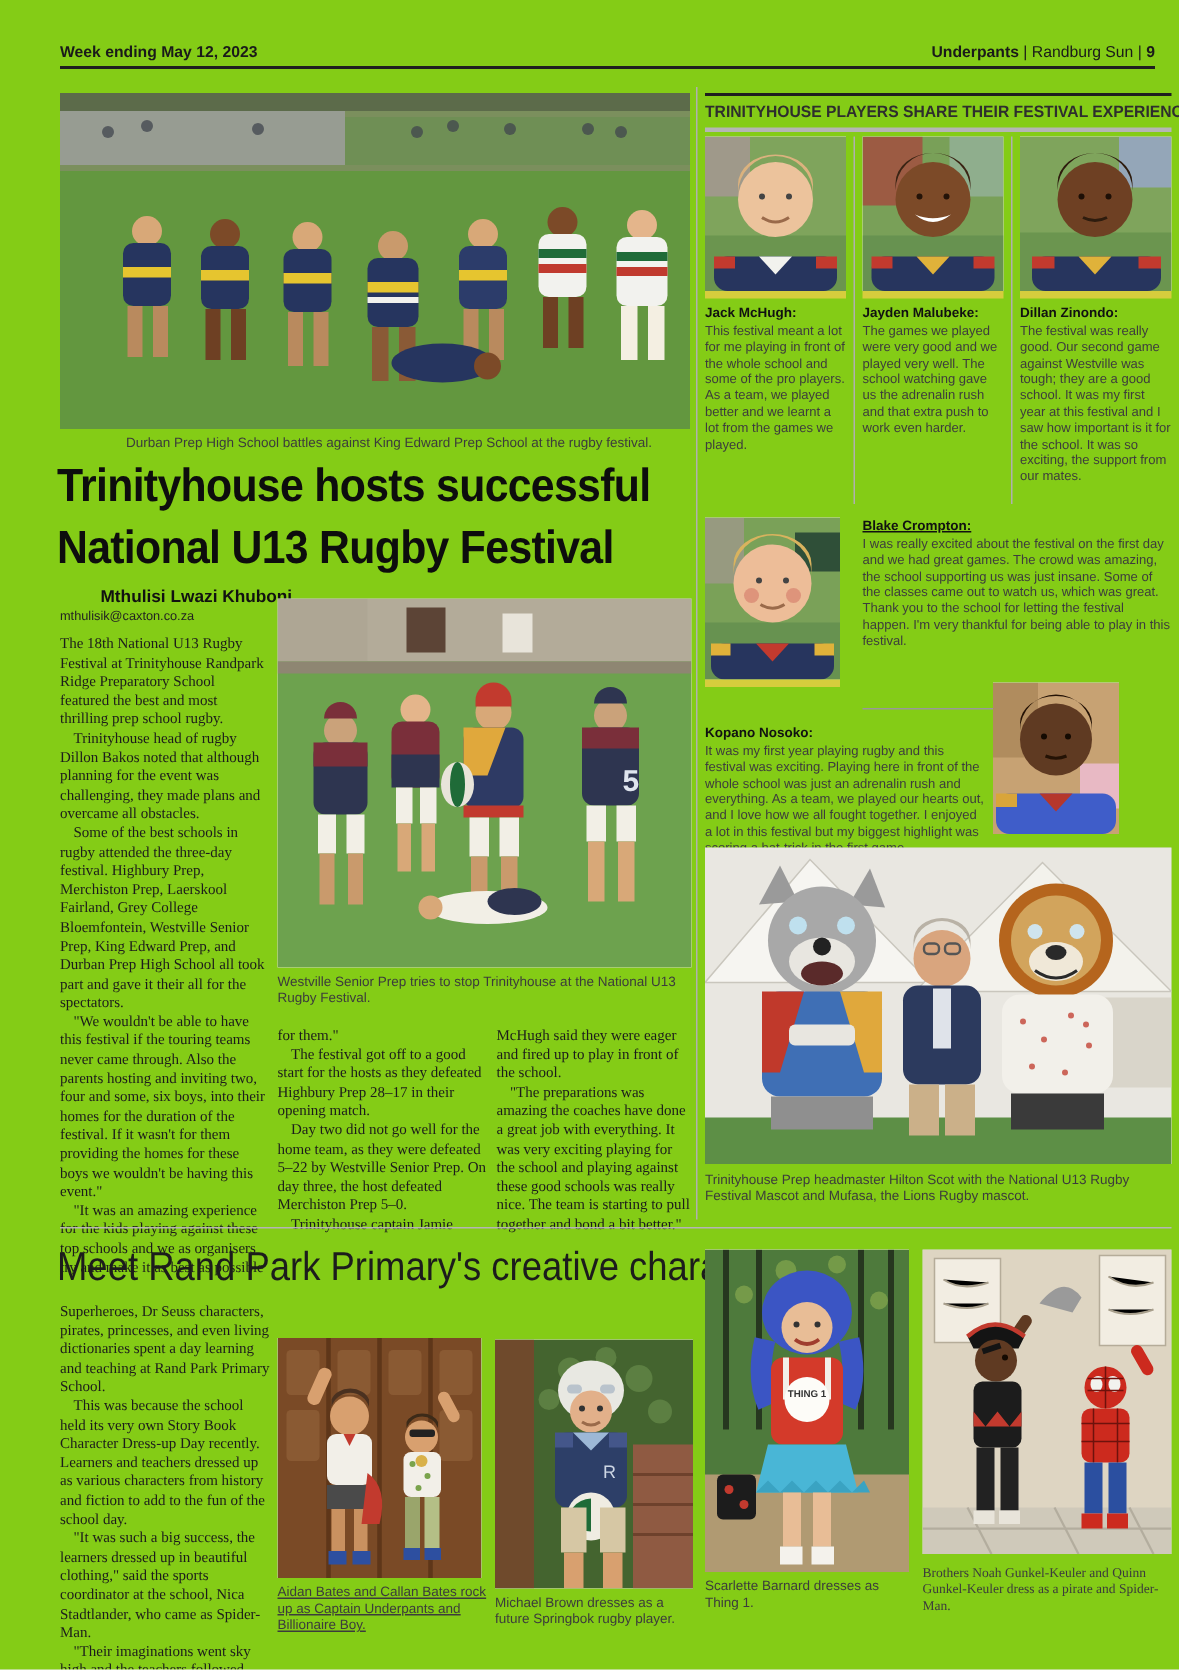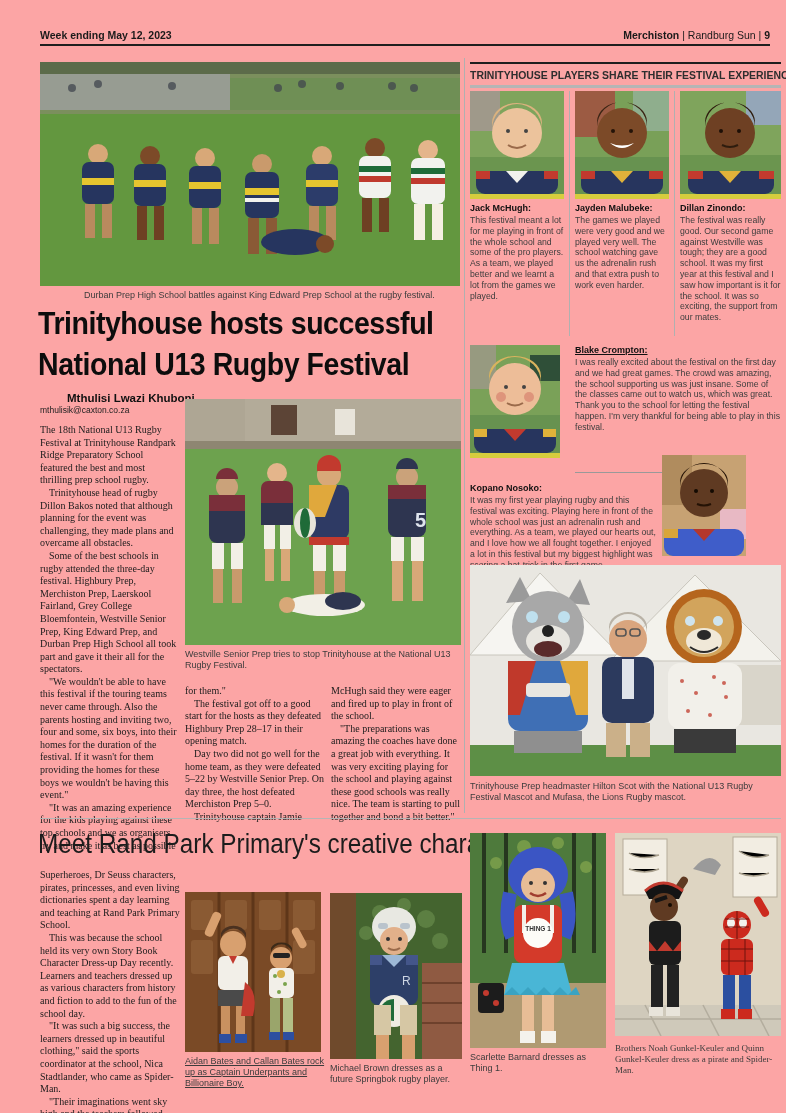--- a/index.html
+++ b/index.html
@@ -1,16 +1,16 @@
 <!DOCTYPE html>
 <html><head>
 <meta charset="utf-8">
 <style>
   html,body{margin:0;padding:0;background:#e9e9e9;}
-  #page{position:relative;width:786px;height:1113px;background:#fca5a5;margin:0 auto;
+  #page{position:relative;width:786px;height:1113px;background:#84cc16;margin:0 auto;
         font-family:"Liberation Sans",sans-serif;color:#111;overflow:hidden;}
   .abs{position:absolute;}
   .rule{background:#1f1f1f;}
   .grey-rule{background:#b5b5b5;}
   .vline{background:#b0b0b0;width:1px;}
 
   .hdr-left{font:bold 10.5px/13px "Liberation Sans",sans-serif;color:#1a1a1a;}
   .hdr-right{font:10.5px/13px "Liberation Sans",sans-serif;color:#1a1a1a;}
   .hdr-right b{font-weight:bold;}
 
@@ -37,21 +37,21 @@
   .photo svg{display:block;}
   .ybar{height:5px;background:#d6cd3d;}
 </style>
 </head>
 <body>
 
 <div id="page">
 
   <div class="abs hdr-left" style="left:40px;top:29px;">Week ending May 12, 2023</div>
   <div class="abs hdr-right" style="right:16px;top:29px;">
-    <b>Merchiston</b>
+    <b>Underpants</b>
     <span>|</span>
     <span>Randburg Sun</span>
     <span>|</span>
     <b>9</b>
   </div>
   <div class="abs rule" style="left:40px;top:44px;width:730px;height:2px;"></div>
 
   <figure class="abs photo" style="left:40px;top:62px;width:420px;height:224px;">
     <svg viewBox="0 0 420 224" width="420" height="224" preserveAspectRatio="none">
       <rect width="420" height="224" fill="#63973f"></rect>

